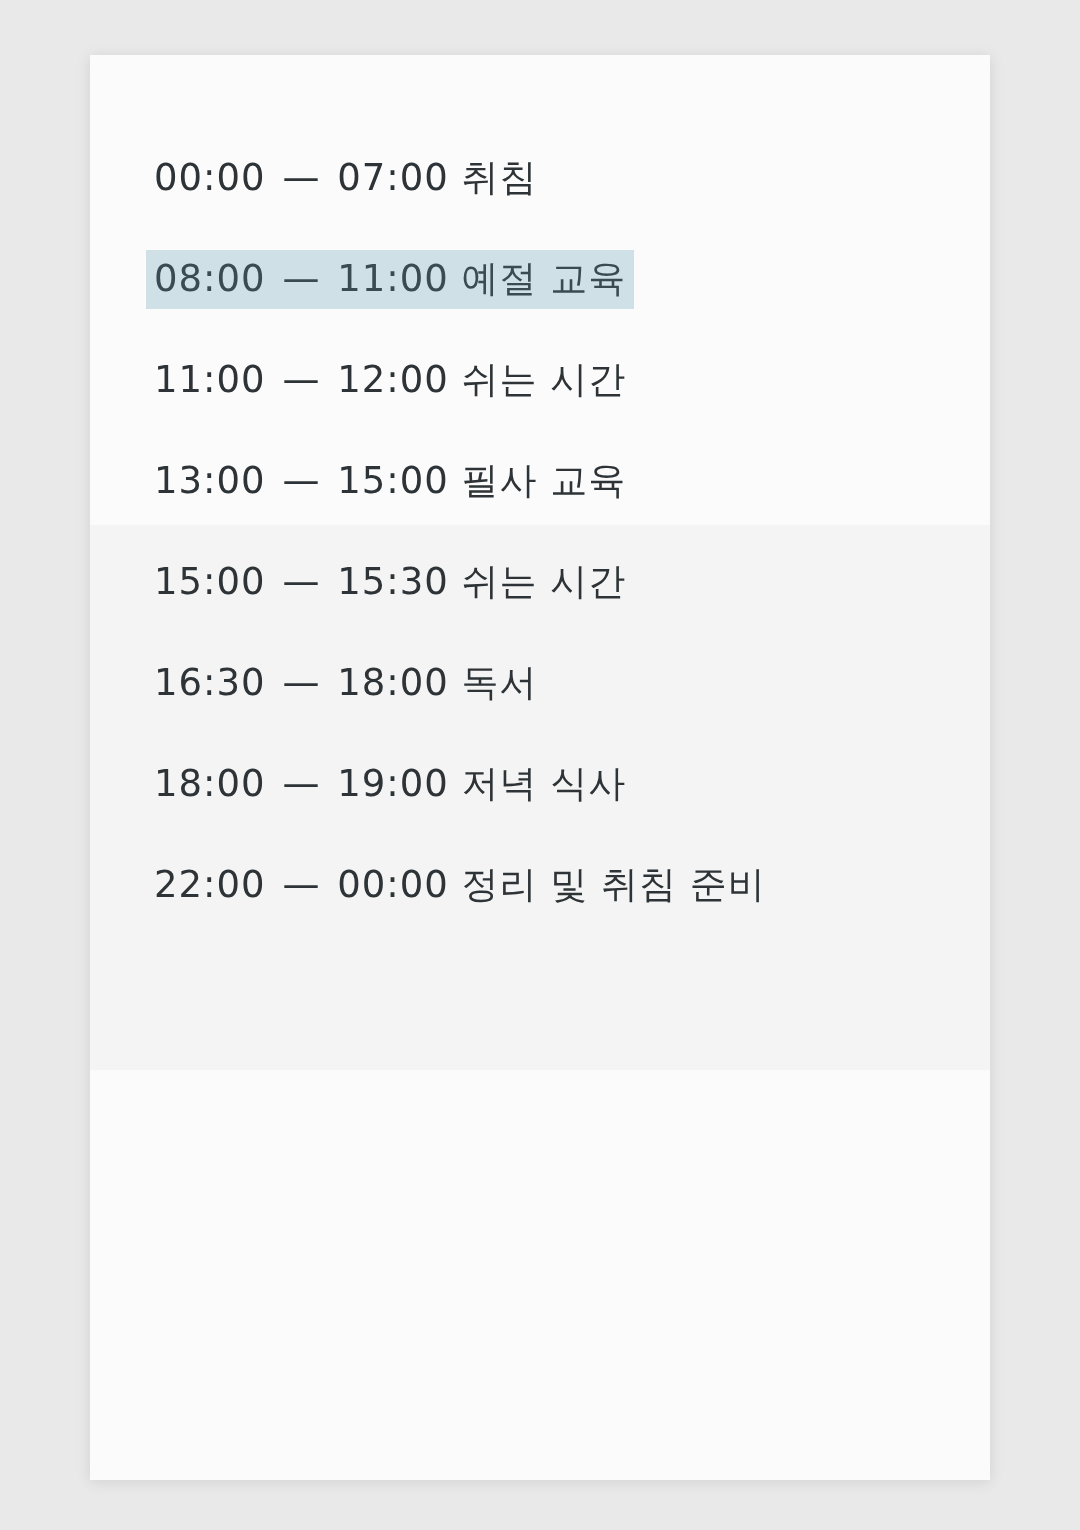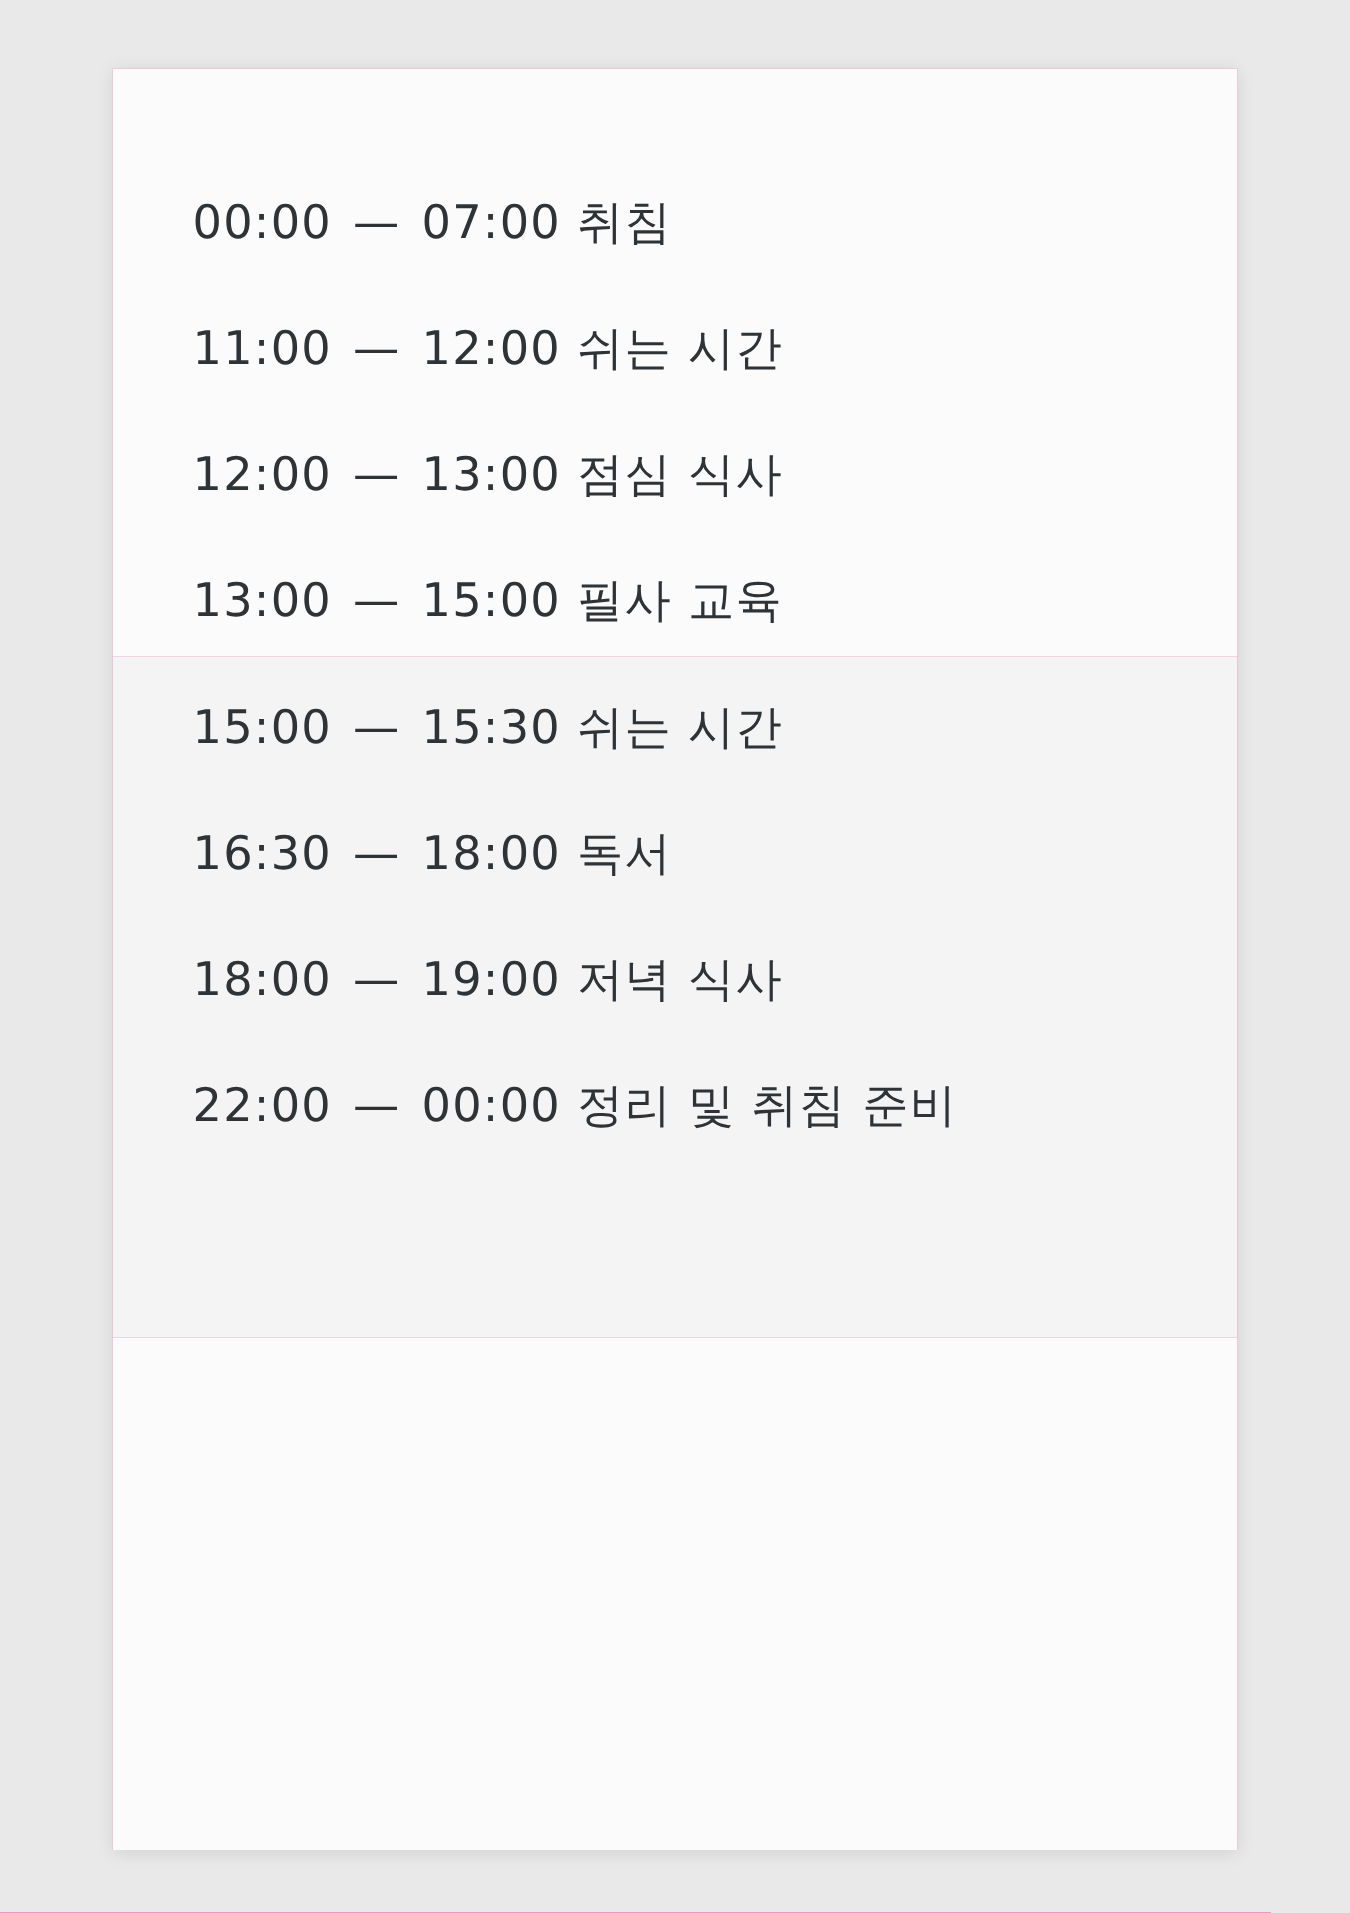--- a/index.html
+++ b/index.html
@@ -12,21 +12,21 @@
     background: #e9e9e9;
     font-family: "DejaVu Sans", sans-serif;
     overflow: hidden;
   }
   .page {
     position: absolute;
     left: 90px;
     top: 55px;
     width: 900px;
     height: 1425px;
-    background: #ec4899;
+    background: #fdba74;
     box-shadow: 0 2px 14px rgba(0,0,0,0.10);
   }
   .schedule {
     position: absolute;
     left: 0;
     top: 0;
     right: 0;
     bottom: 0;
   }
   .band {
@@ -76,24 +76,24 @@
 <div class="page">
   <div class="schedule">
     <div class="band band-top"></div>
     <div class="band band-mid"></div>
     <div class="band band-bottom"></div>
     <div class="rows" id="rows">
         <div class="row">
           <span class="entry"><span>00:00</span><span class="sep"> — </span><span>07:00</span><span> 취침</span></span>
         </div>
         <div class="row">
-          <span class="entry"><span>11:00</span><span class="sep"> — </span><span>12:00</span><span> 쉬는 시간</span></span>
+          <span class="entry hl"><span>08:00</span><span class="sep"> — </span><span>11:00</span><span> 예절 교육</span></span>
         </div>
         <div class="row">
-          <span class="entry"><span>12:00</span><span class="sep"> — </span><span>13:00</span><span> 점심 식사</span></span>
+          <span class="entry"><span>11:00</span><span class="sep"> — </span><span>12:00</span><span> 쉬는 시간</span></span>
         </div>
         <div class="row">
           <span class="entry"><span>13:00</span><span class="sep"> — </span><span>15:00</span><span> 필사 교육</span></span>
         </div>
         <div class="row">
           <span class="entry"><span>15:00</span><span class="sep"> — </span><span>15:30</span><span> 쉬는 시간</span></span>
         </div>
         <div class="row">
           <span class="entry"><span>16:30</span><span class="sep"> — </span><span>18:00</span><span> 독서</span></span>
         </div>

